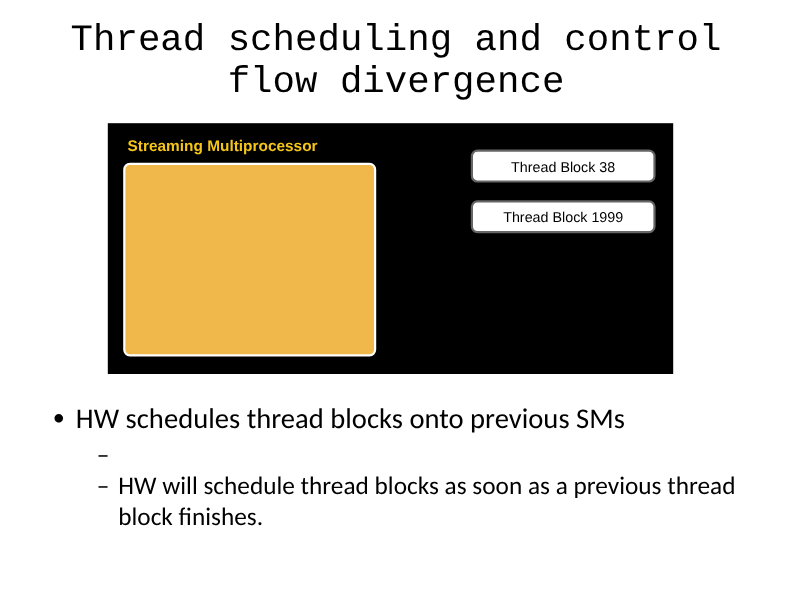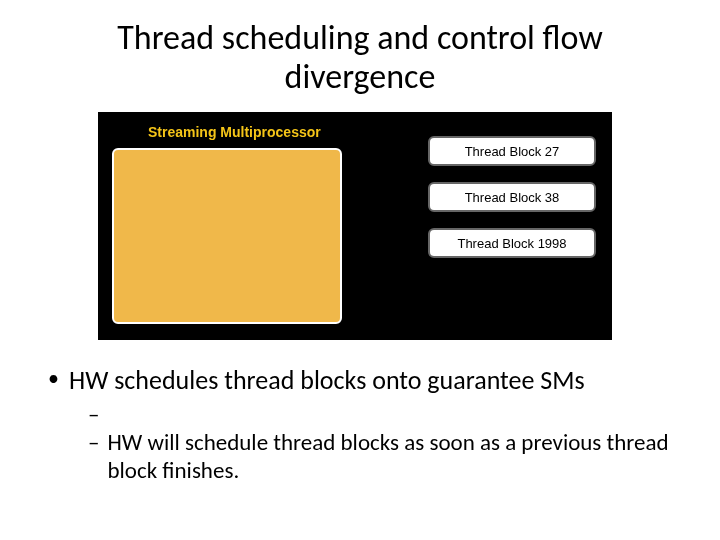--- a/index.html
+++ b/index.html
@@ -10,38 +10,38 @@
   font-family: Calibri, Arial, sans-serif;
   color: #000;
   position: relative;
 }
 .title {
   text-align: center;
   font-size: 34px;
   font-weight: 400;
   padding: 18px 40px 10px 40px;
   line-height: 1.15;
+  font-family: Liberation Mono, monospace;
 }
 .diagram {
   width: 514px;
   height: 228px;
   background: #000;
   margin-left: 98px;
   margin-top: 6px;
   position: relative;
 }
 .sm-label {
   position: absolute;
   left: 18px;
   top: 12px;
   color: #f5c518;
   font-family: "Helvetica Neue", Arial, sans-serif;
   font-size: 14px;
   font-weight: bold;
-  margin-left: 32px;
 }
 .sm-box {
   position: absolute;
   left: 14px;
   top: 36px;
   width: 230px;
   height: 176px;
   background: #f0b84a;
   border: 2px solid #fff;
   border-radius: 6px;
@@ -89,30 +89,29 @@
 </style>
 </head>
 <body>
 
 <div class="title">Thread scheduling and control flow divergence</div>
 
 <div class="diagram">
   <div class="sm-label">Streaming Multiprocessor</div>
   <div class="sm-box"></div>
   <div class="blocks">
-    <div class="block">Thread Block 27</div>
     <div class="block">Thread Block 38</div>
-    <div class="block">Thread Block 1998</div>
+    <div class="block">Thread Block 1999</div>
   </div>
 </div>
 
 <div class="bullets">
   <div class="b1">
     <span class="dot">•</span>
-    <span>HW schedules thread blocks onto guarantee SMs</span>
+    <span>HW schedules thread blocks onto previous SMs</span>
   </div>
   <div class="sub">
     <div class="row">
       <span class="dash">–</span>
     </div>
     <div class="row">
       <span class="dash">–</span>
       <span>HW will schedule thread blocks as soon as a previous thread block finishes.</span>
     </div>
   </div>

